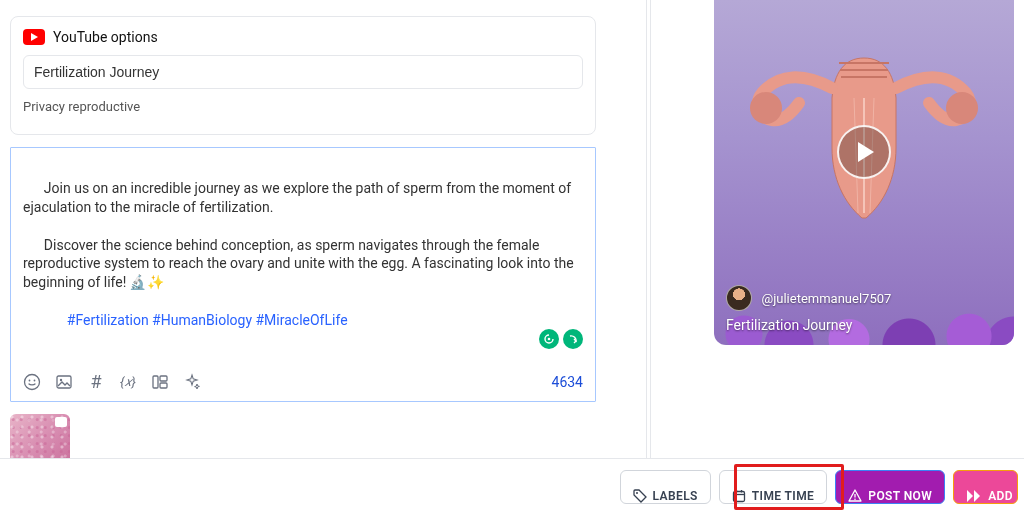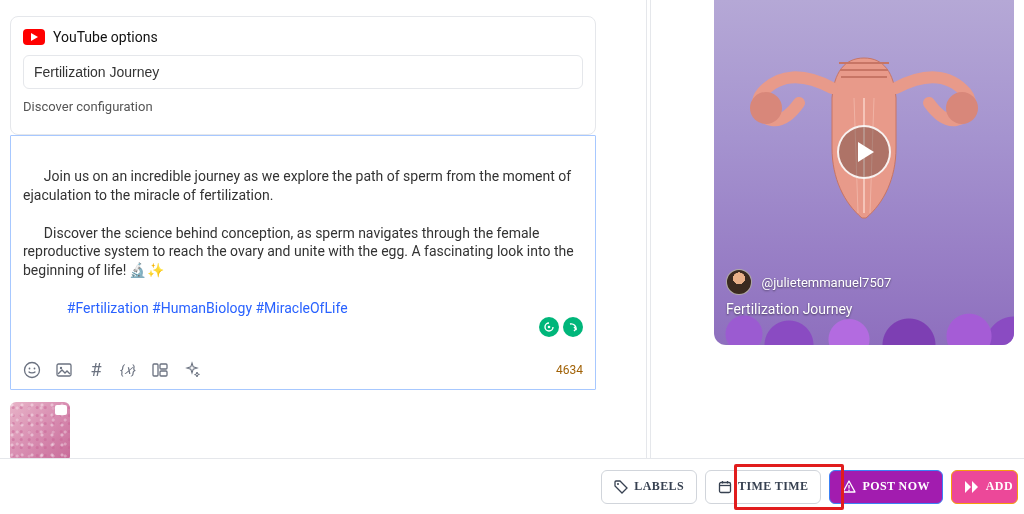--- a/index.html
+++ b/index.html
@@ -18,20 +18,21 @@
   .left-panel {
     position: absolute;
     left: 10px;
     top: 16px;
     width: 586px;
   }
   .card {
     border: 1px solid #e5e7eb;
     border-radius: 8px;
     padding: 12px 12px 14px 12px;
+    margin-bottom: 12px;
     background: #fff;
   }
   .card-header {
     display: flex;
     align-items: center;
     gap: 8px;
     margin-bottom: 10px;
   }
   .youtube-icon-box {
     width: 22px;
@@ -123,22 +124,22 @@
   }
   .tool-ic {
     width: 18px;
     height: 18px;
     display: flex;
     align-items: center;
     justify-content: center;
     cursor: pointer;
   }
   .char-count {
-    color: #a16207;
-    font-size: 12px;
+    color: #1d4ed8;
+    font-size: 14px;
   }
   
   .thumb {
     width: 60px;
     height: 60px;
     border-radius: 6px;
     background: linear-gradient(135deg, #e8b4c8 0%, #d88db1 50%, #c76a98 100%);
     margin-top: 12px;
     position: relative;
     overflow: hidden;
@@ -216,21 +217,21 @@
       radial-gradient(circle at 10% 90%, #9b5bd1 18px, transparent 19px),
       radial-gradient(circle at 25% 100%, #8a4bc2 24px, transparent 25px),
       radial-gradient(circle at 45% 95%, #b36be0 20px, transparent 21px),
       radial-gradient(circle at 65% 100%, #7d3fb3 26px, transparent 27px),
       radial-gradient(circle at 85% 92%, #a55cd6 22px, transparent 23px),
       radial-gradient(circle at 100% 100%, #8a4bc2 28px, transparent 29px);
   }
   .preview-footer {
     position: absolute;
     left: 12px;
-    bottom: 28px;
+    bottom: 12px;
     right: 12px;
     color: #fff;
     text-shadow: 0 1px 2px rgba(0,0,0,0.5);
   }
   .avatar {
     width: 26px;
     height: 26px;
     border-radius: 50%;
     background: radial-gradient(circle at 50% 35%, #e8b088 30%, #3a2a1f 31%);
     display: inline-block;
@@ -262,26 +263,25 @@
     background: #fff;
   }
   .btn {
     height: 34px;
     border-radius: 6px;
     padding: 0 12px;
     font-size: 12px;
     font-weight: 600;
     letter-spacing: 0.4px;
     display: inline-flex;
-    align-items: center;
+    align-items: flex-end;
     gap: 6px;
     cursor: pointer;
     user-select: none;
     white-space: nowrap;
-    font-family: Liberation Serif, serif;
   }
   .btn-outline {
     border: 1px solid #d1d5db;
     background: #fff;
     color: #374151;
   }
   .btn-primary {
     background: #a21caf;
     border: 1px solid #3b82f6;
     color: #fff;
@@ -314,21 +314,21 @@
   <div class="card">
     <div class="card-header">
       <span class="youtube-icon-box">
         <svg width="10" height="10" viewBox="0 0 10 10">
             <polygon points="2,1 9,5 2,9" fill="#fff"></polygon>
           </svg>
       </span>
       <span class="card-title">YouTube options</span>
     </div>
     <input class="txt-input" type="text" value="Fertilization Journey" style="">
-    <div class="field-label">Discover configuration</div>
+    <div class="field-label">Privacy reproductive</div>
   </div>
 
   <div class="desc-card">
     <div class="desc-text">
       <span>Join us on an incredible journey as we explore the path of sperm from the moment of ejaculation to the miracle of fertilization.</span><br>
       <span>Discover the science behind conception, as sperm navigates through the female reproductive system to reach the ovary and unite with the egg. A fascinating look into the beginning of life! 🔬✨</span><br>
       <span class="hashtags">#Fertilization #HumanBiology #MiracleOfLife</span>
     </div>
     <div class="badge-row">
       <span class="badge-circle">

